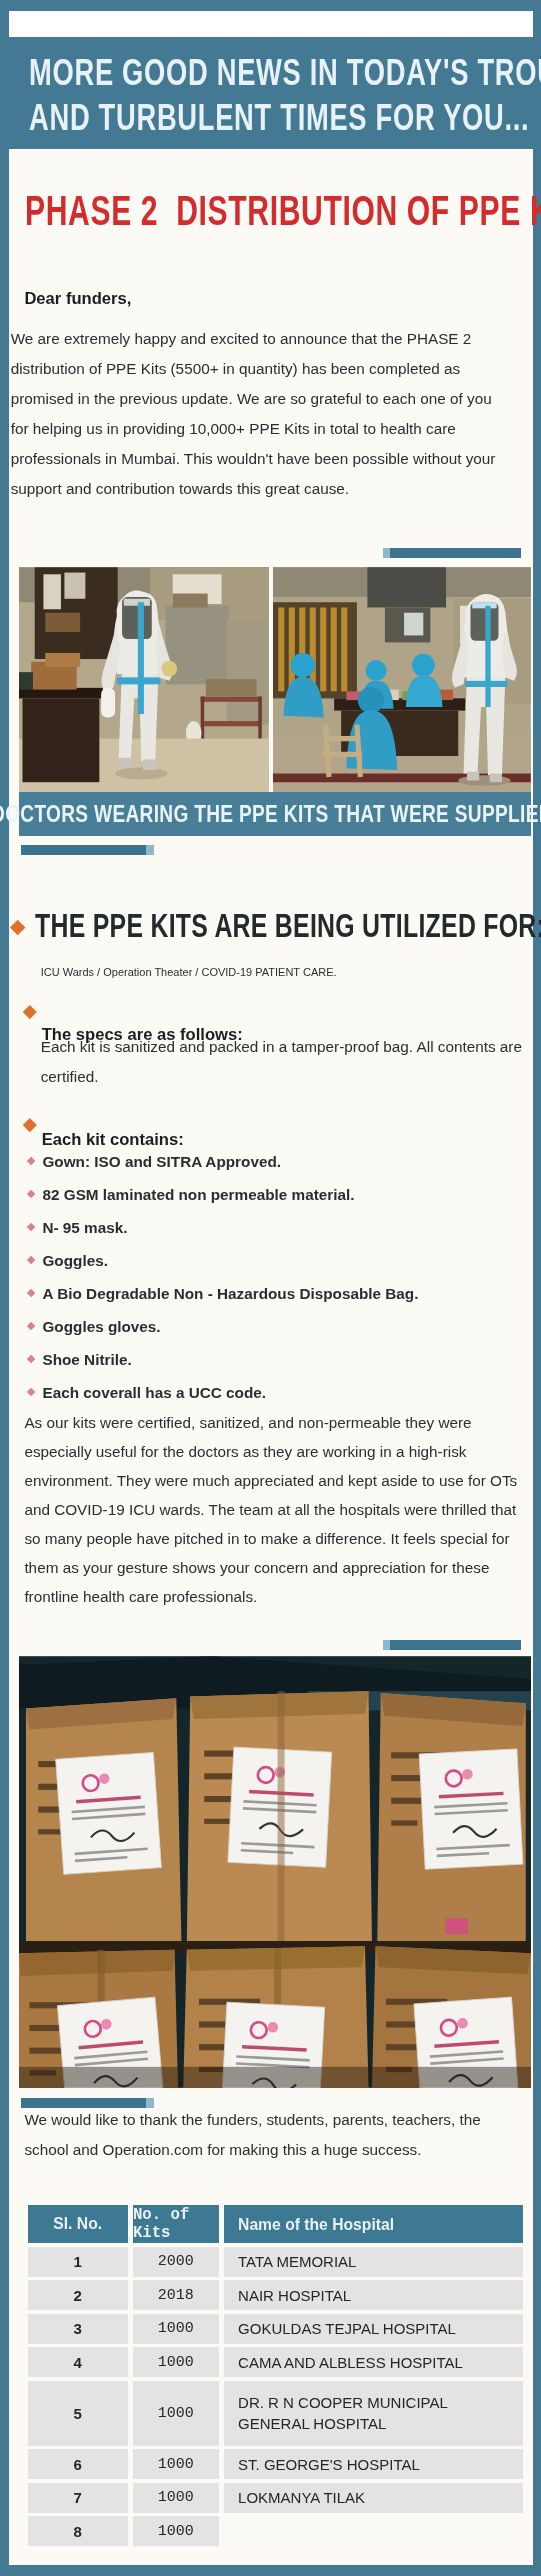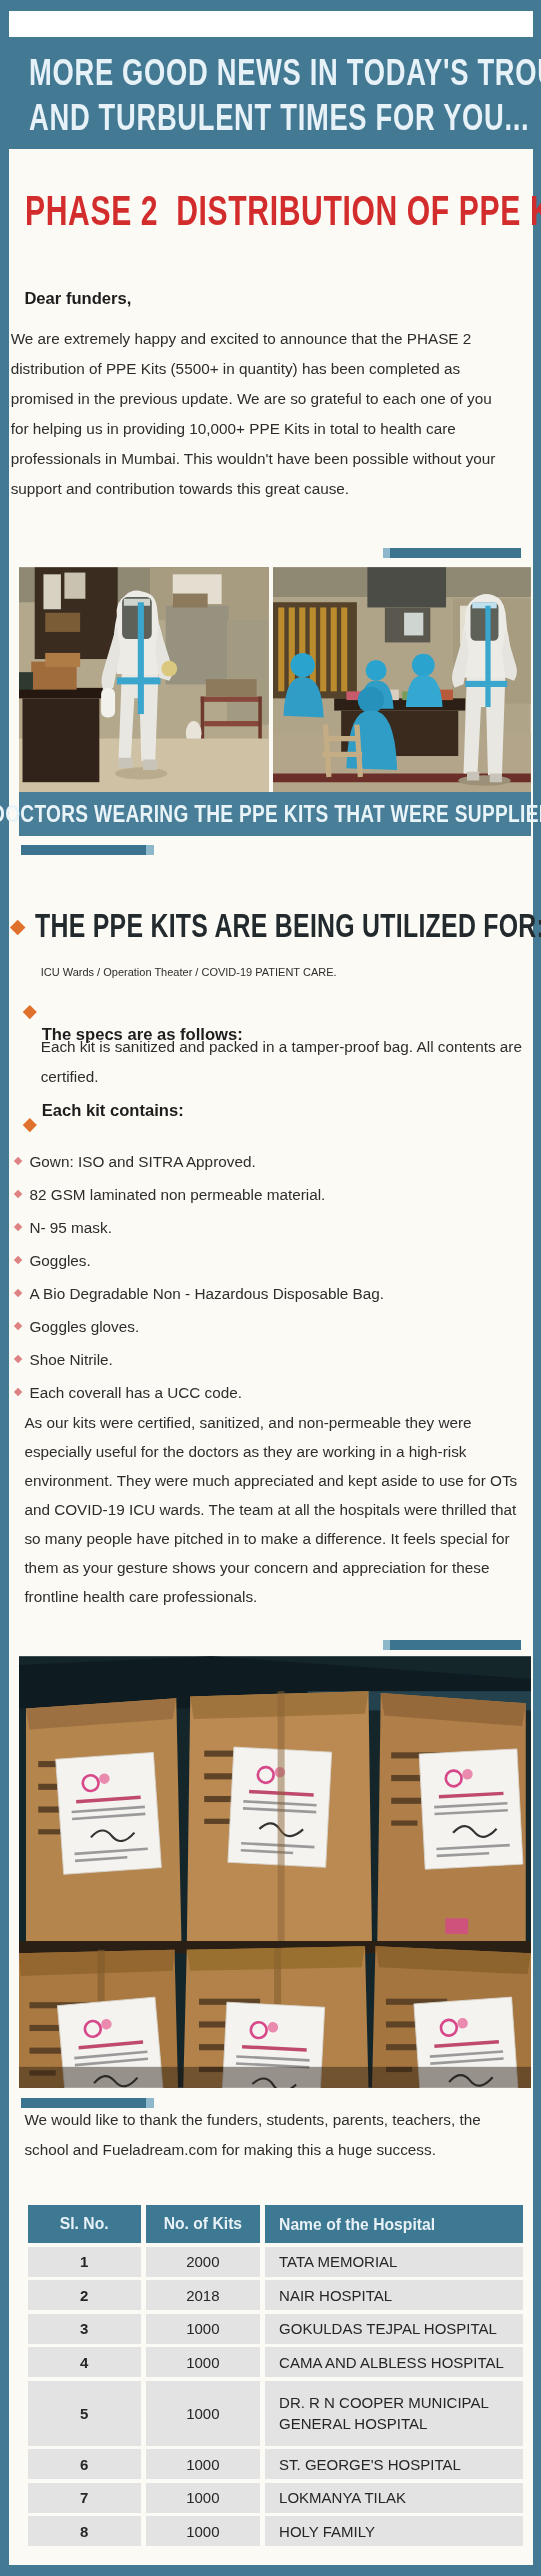--- a/index.html
+++ b/index.html
@@ -61,36 +61,36 @@
     transform:scaleX(0.73); transform-origin:left top; letter-spacing:0.4px;
   }
   .d-utilized { left:3.5px; top:773px; }
 
   .icu-line { position:absolute; left:32px; top:817px; font-size:11px; color:#2d2d2d; }
 
   .subhead { position:absolute; font-size:16.6px; font-weight:bold; color:#1d1d1d; }
   .spec-head { left:33px; top:876px; }
   .d-spec { left:16.6px; top:858px; }
   .spec-text { position:absolute; left:32px; top:883px; width:483px; }
-  .contains-head { left:33px; top:952px; }
+  .contains-head { left:33px; top:981px; }
   .d-contains { left:16.6px; top:971px; }
 
-  .kit-list { position:absolute; left:6px; top:996px; width:495px; }
+  .kit-list { position:absolute; left:19px; top:996px; width:495px;font-weight:bold; }
   .kit-item { display:flex; align-items:center; height:33px; }
   .kit-bullet { width:6.1px; height:6.1px; background:#dd8282; transform:rotate(45deg); margin-right:8.7px; flex:0 0 auto; }
   .kit-text { font-size:15.3px; color:#2d2d2d; }
 
   .boxes-photo { position:absolute; left:10.5px; top:1507px; width:512px; height:432px; }
   .boxes-photo svg { display:block; }
 
   .hospital-table { position:absolute; left:19px; top:2056px; width:495px; }
   .t-row { display:flex; gap:5.2px; margin-bottom:3.5px; }
   .t-cell { background:#e3e3e3; color:#262626; font-size:15px; display:flex; align-items:center; }
-  .c1 { width:113px; justify-content:center; font-weight:bold; }
-  .c2 { width:114px; justify-content:center; }
+  .c1 { width:100px; justify-content:center; font-weight:bold; }
+  .c2 { width:86px; justify-content:center;font-family:Liberation Mono, monospace; }
   .c3 { flex:1; padding-left:14px; line-height:21px; }
   .t-head .t-cell { background:#3d7993; color:#e8f1f6; font-weight:bold; font-size:15.7px; }
   .t-head .c3 { font-weight:bold; }
   .row-h  { height:38px; }
   .row-n  { height:30px; }
   .row-d  { height:65px; }
 </style>
 </head>
 <body>
 
@@ -356,21 +356,21 @@
       </g>
       <rect x="0" y="470" width="586" height="24" fill="#241a10" opacity="0.45"></rect>
     </svg>
   </div>
 
   <div class="accent-bar bar-below-boxes">
     <span class="seg-dark"></span>
     <span class="seg-light"></span>
   </div>
 
-  <div class="paragraph thanks">We would like to thank the funders, students, parents, teachers, the school and Fueladream.com for making this a huge success.</div>
+  <div class="paragraph thanks">We would like to thank the funders, students, parents, teachers, the school and Operation.com for making this a huge success.</div>
 
   <div class="hospital-table">
     <div class="t-row t-head">
       <div class="t-cell c1 row-h">Sl. No.</div>
       <div class="t-cell c2 row-h">No. of Kits</div>
       <div class="t-cell c3 row-h">Name of the Hospital</div>
     </div>
     <div class="t-row">
       <div class="t-cell c1 row-n">1</div>
       <div class="t-cell c2 row-n">2000</div>
@@ -402,18 +402,17 @@
       <div class="t-cell c3 row-n">ST. GEORGE'S HOSPITAL</div>
     </div>
     <div class="t-row">
       <div class="t-cell c1 row-n">7</div>
       <div class="t-cell c2 row-n">1000</div>
       <div class="t-cell c3 row-n">LOKMANYA TILAK</div>
     </div>
     <div class="t-row">
       <div class="t-cell c1 row-n">8</div>
       <div class="t-cell c2 row-n">1000</div>
-      <div class="t-cell c3 row-n">HOLY FAMILY</div>
     </div>
   </div>
 
 </div>
 
 
 </body></html>

